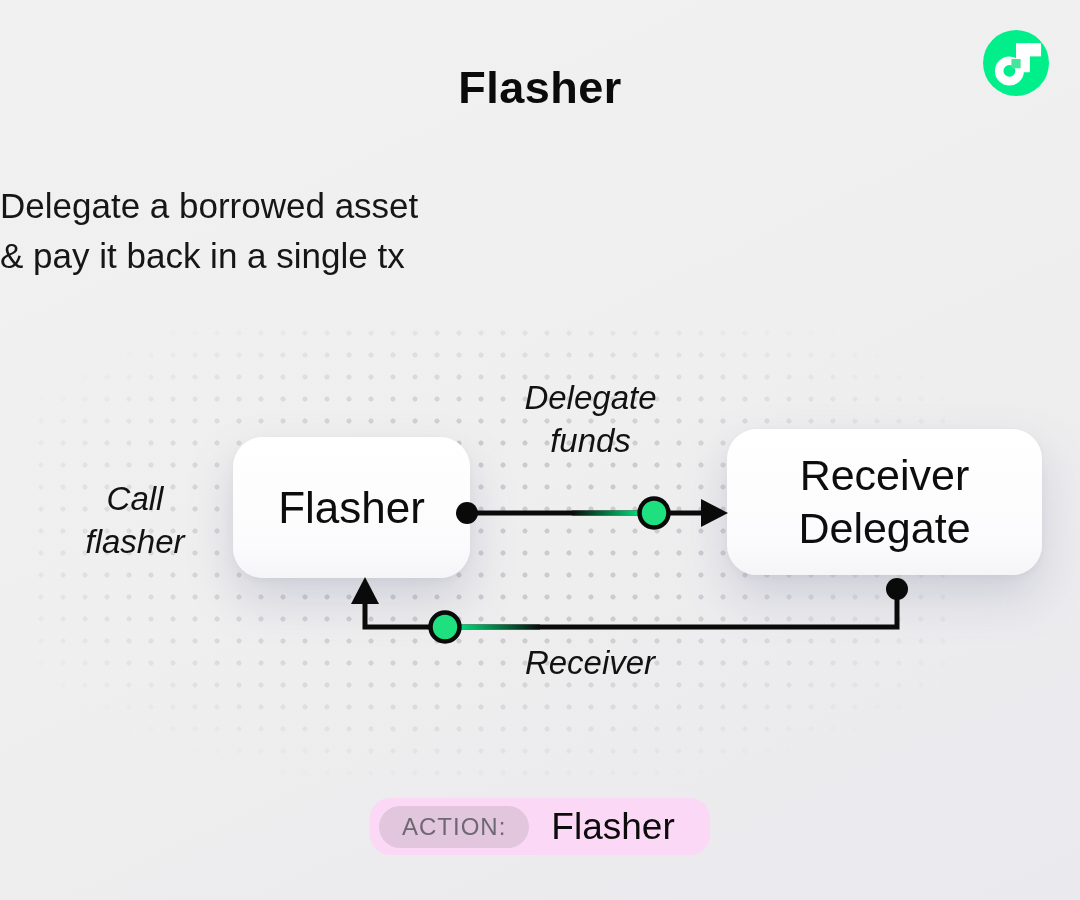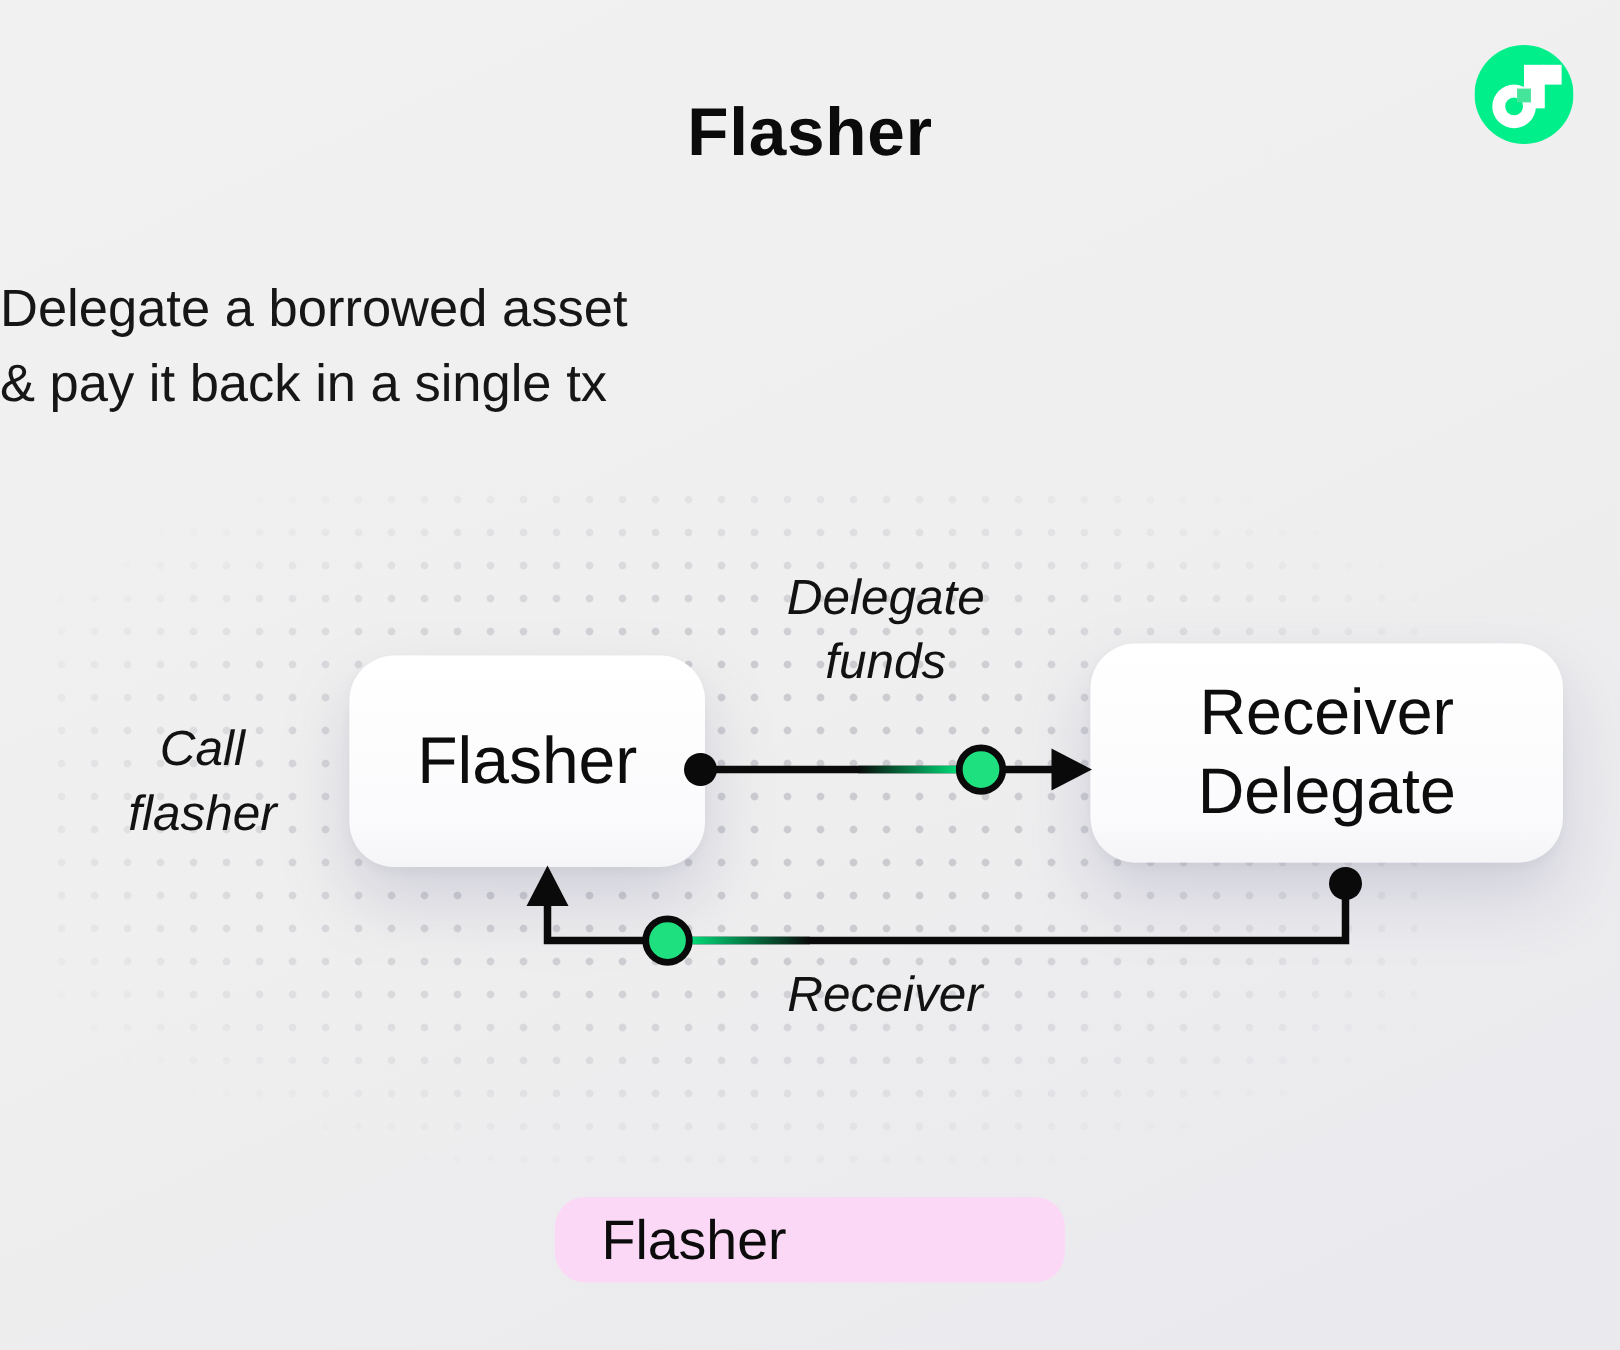--- a/index.html
+++ b/index.html
@@ -128,14 +128,15 @@
   <div>Call</div>
   <div>flasher</div>
 </div>
 <div class="abs edge-label label-delegate">
   <div>Delegate</div>
   <div>funds</div>
 </div>
 <div class="abs edge-label label-repayment">Receiver</div>
 
 <div class="abs action-badge">
+  <div class="action-chip">ACTION:</div>
   <div class="action-value">Flasher</div>
 </div>
 
 </body></html>

